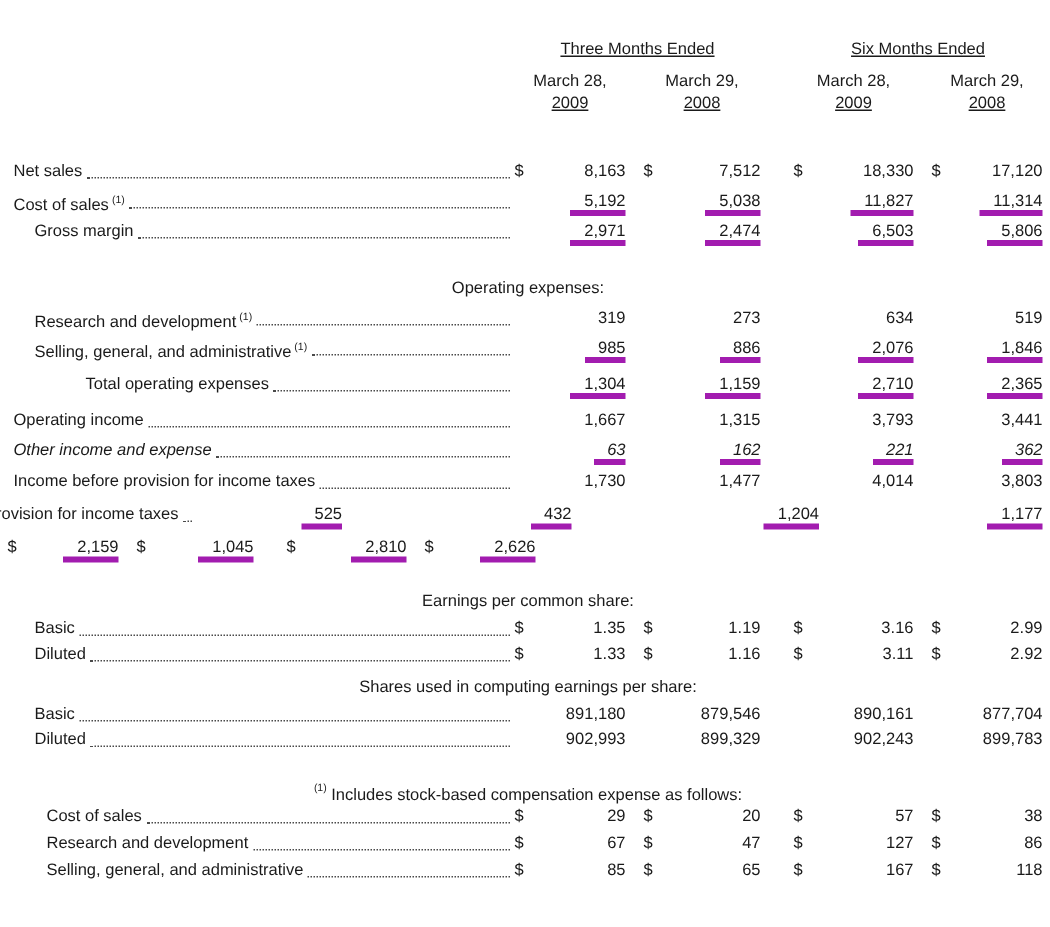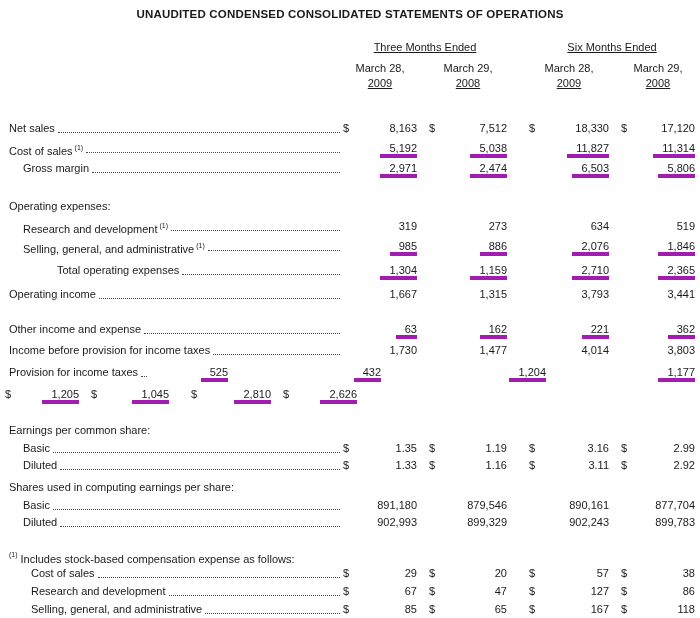--- a/index.html
+++ b/index.html
@@ -37,21 +37,21 @@
   .gap-s { width: 12px; } .gap-l { width: 22px; }
 
   
   .rows { margin-top: 27px; font-size: 11px; }
   .row { display: flex; height: 20px; line-height: 20px; }
   .row.tight { height: 17px; line-height: 17px; }
   .row.fnrow { height: 18px; line-height: 18px; }
   .row.hdr18 { height: 18px; line-height: 18px; }
   .label { flex: 1; display: flex; min-width: 0; }
   .lbl-text { white-space: nowrap; }
-  .ind0 { padding-left: 4px; }
+  .ind0 { padding-left: 4px; justify-content: center; }
   .ind1 { padding-left: 18px; }
   .ind2 { padding-left: 52px; text-align: center; }
   .ind3 { padding-left: 26px; }
   sup.fn { font-size: 7px; vertical-align: 5px; letter-spacing: 0; padding-left: 2px; }
   .fn-marker { font-size: 7px; vertical-align: 6px; padding-right: 3px; }
   .leader {
     flex: 1;
     border-bottom: 1.5px dotted #4a4a4a;
     margin: 0 3px 5px 3px;
     align-self: flex-end;
@@ -61,21 +61,20 @@
   .row.tight .leader, .row.fnrow .leader { margin-bottom: 4px; }
   .c-cur { width: 16px; text-align: left; }
   .c-val { text-align: right; }
   .v1 { width: 58px; } .v2 { width: 62px; } .v3 { width: 64px; } .v4 { width: 58px; }
   .uline { border-bottom: 4px solid #a21caf; padding-left: 9px; }
 </style>
 </head>
 <body>
 
 <div class="page">
-  <div class="title">UNAUDITED CONDENSED CONSOLIDATED STATEMENTS OF OPERATIONS</div>
 
   <div class="thead">
     <div class="hdr-row">
       <div class="hdr-spacer"></div>
     <div class="col-group g1"><span class="u-text">Three Months Ended</span></div>
         <div class="gap-l"></div>
         <div class="col-group g2"><span class="u-text">Six Months Ended</span></div>
       </div>
     <div class="dates-row">
       <div class="hdr-spacer"></div>
@@ -219,21 +218,21 @@
         <div class="gap-s"></div>
         <div class="c-cur"></div>
         <div class="c-val v2"><span>1,315</span></div>
         <div class="gap-l"></div>
         <div class="c-cur"></div>
         <div class="c-val v3"><span>3,793</span></div>
         <div class="gap-s"></div>
         <div class="c-cur"></div>
         <div class="c-val v4"><span>3,441</span></div>
       </div>
-      <div class="row" style="margin-top: 15px;">
+      <div class="row" style="margin-top: 0; font-style: italic;">
         <div class="label ind0">
           <span class="lbl-text">Other income and expense</span>
           <div class="leader"></div>
         </div>
         <div class="c-cur"></div>
         <div class="c-val v1"><span class="uline">63</span></div>
         <div class="gap-s"></div>
         <div class="c-cur"></div>
         <div class="c-val v2"><span class="uline">162</span></div>
         <div class="gap-l"></div>
@@ -272,21 +271,21 @@
         <div class="c-val v2"><span class="uline">432</span></div>
         <div class="gap-l"></div>
         <div class="c-cur"></div>
         <div class="c-val v3"><span class="uline">1,204</span></div>
         <div class="gap-s"></div>
         <div class="c-cur"></div>
         <div class="c-val v4"><span class="uline">1,177</span></div>
       </div>
       <div class="row" style="margin-top: 2px;">
         <div class="c-cur">$</div>
-        <div class="c-val v1"><span class="uline">1,205</span></div>
+        <div class="c-val v1"><span class="uline">2,159</span></div>
         <div class="gap-s"></div>
         <div class="c-cur">$</div>
         <div class="c-val v2"><span class="uline">1,045</span></div>
         <div class="gap-l"></div>
         <div class="c-cur">$</div>
         <div class="c-val v3"><span class="uline">2,810</span></div>
         <div class="gap-s"></div>
         <div class="c-cur">$</div>
         <div class="c-val v4"><span class="uline">2,626</span></div>
       </div>

